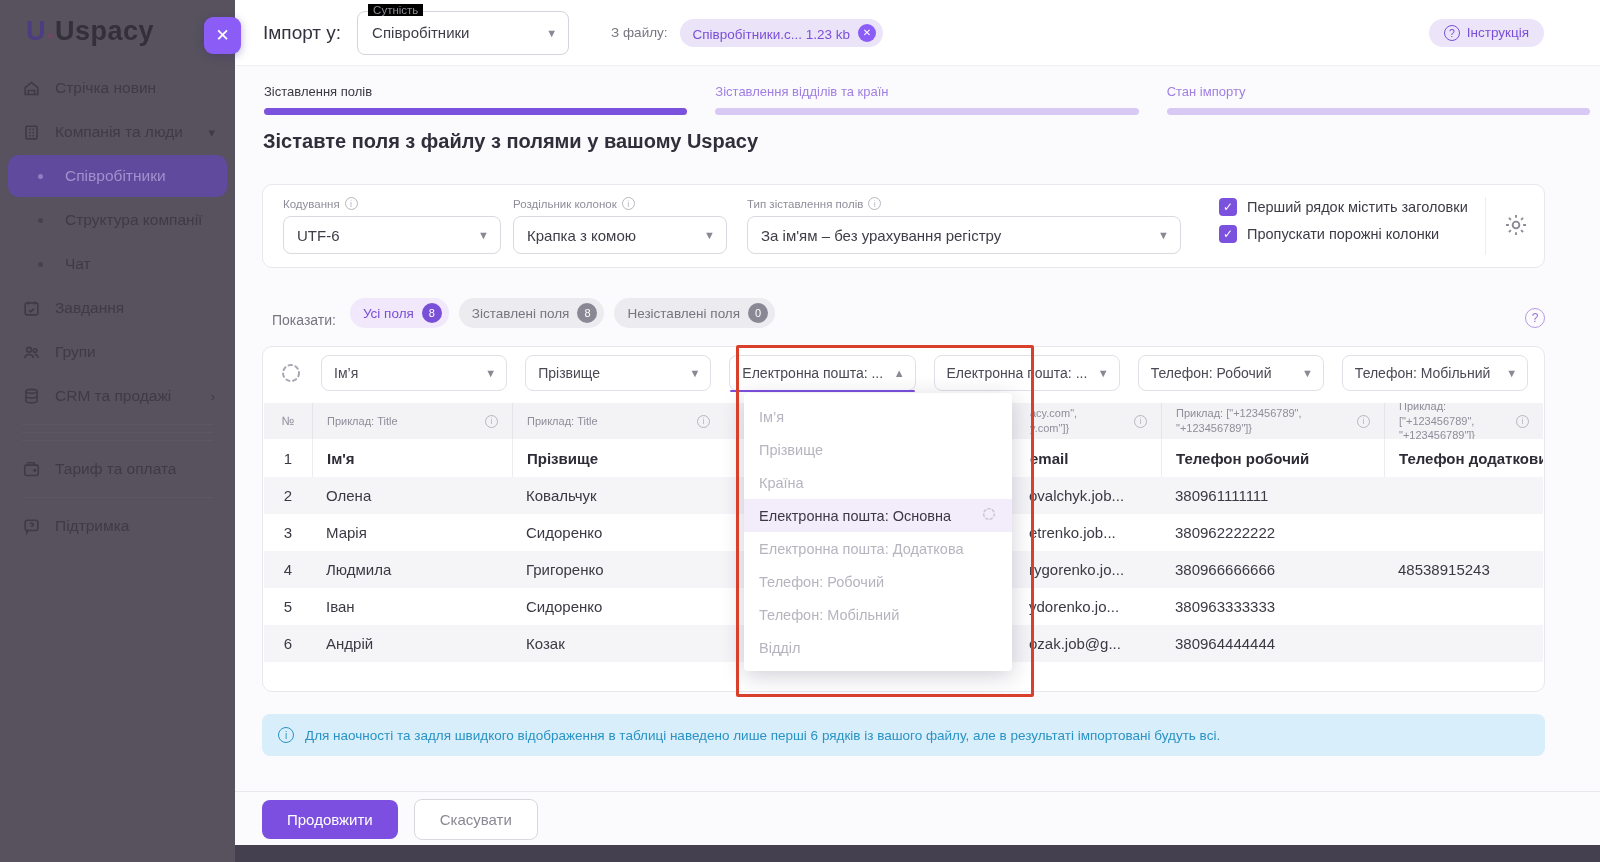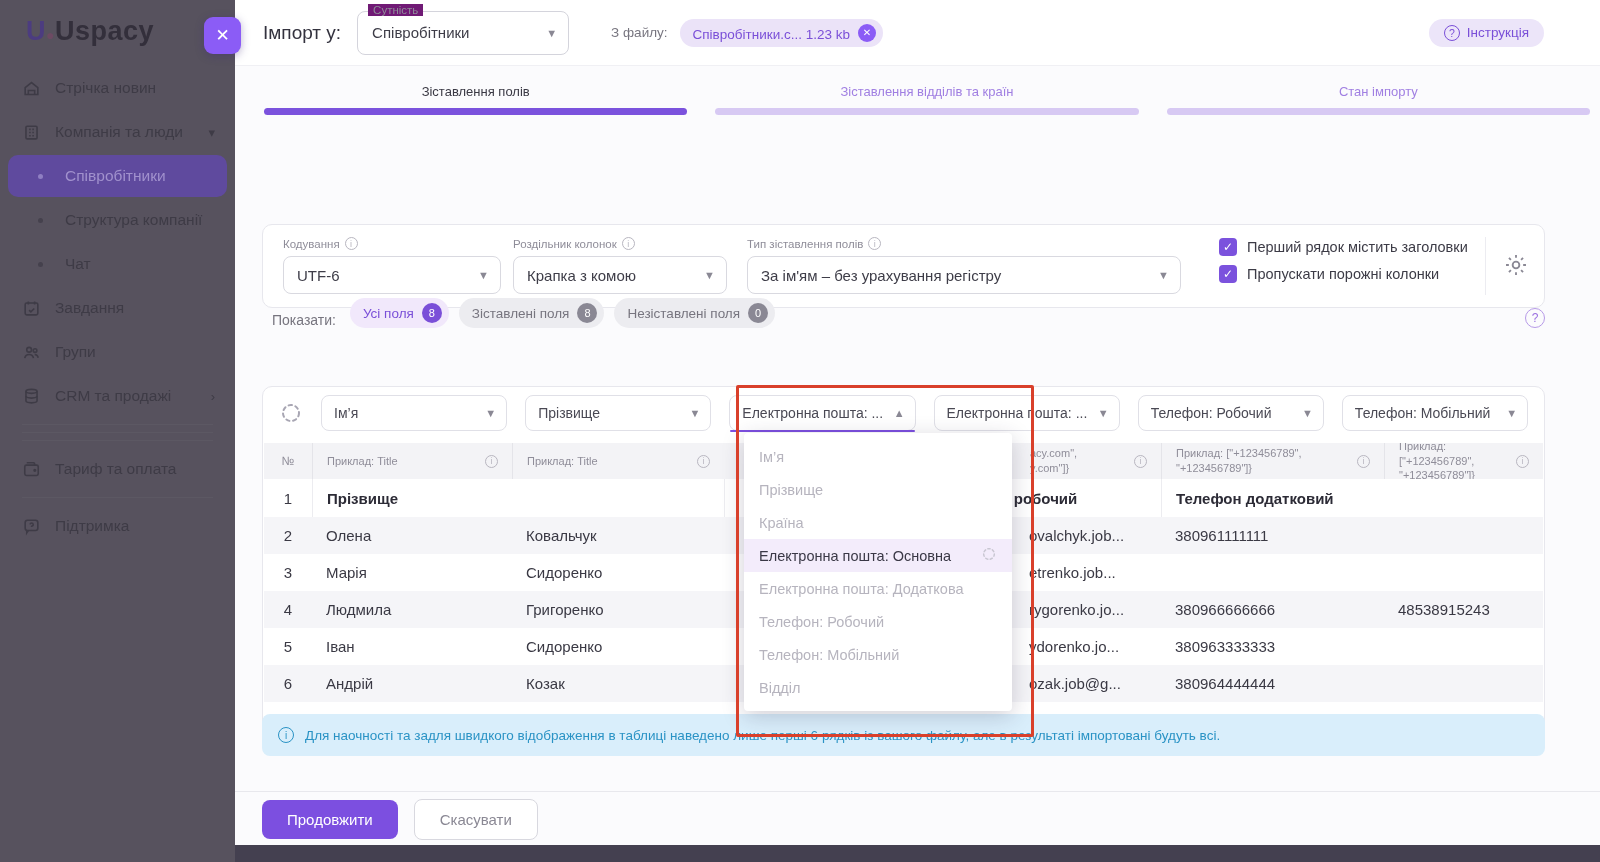--- a/index.html
+++ b/index.html
@@ -27,42 +27,42 @@
              font-size:17px;z-index:60;cursor:pointer;box-shadow:0 2px 8px rgba(60,40,120,.35);}
   
   .main{position:relative;flex:1;background:#fbfbfd;height:862px;}
   .bottom-strip{position:absolute;left:0;right:0;top:845px;height:17px;background:#444050;z-index:25;}
   
   .mheader{position:absolute;top:0;left:0;right:0;height:66px;background:#fff;border-bottom:1px solid #f0f0f4;
            display:flex;align-items:center;padding:0 56px 0 28px;box-sizing:border-box;}
   .mtitle{font-size:19px;font-weight:500;color:#33323e;}
   .fld{position:relative;margin-left:16px;width:212px;height:44px;border:1px solid #d4d4dc;border-radius:8px;
        background:#fff;display:flex;align-items:center;padding:0 30px 0 14px;box-sizing:border-box;cursor:pointer;}
-  .fld-label{position:absolute;top:-8px;left:10px;background:#701a75;padding:0 5px;font-size:11.5px;color:#8f8d99;}
+  .fld-label{position:absolute;top:-8px;left:10px;background:#000000;padding:0 5px;font-size:11.5px;color:#8f8d99;}
   .fld-value{font-size:15px;color:#3e3d48;}
   .car{position:absolute;right:11px;color:#8a8894;font-size:11px;}
   .file-label{margin-left:42px;font-size:13.5px;color:#77757f;}
   .chip{display:flex;align-items:flex-end;gap:8px;background:#ebe3f8;color:#7a4fd8;border-radius:15px;
         padding:5px 7px 5px 13px;font-size:13.5px;margin-left:12px;cursor:pointer;}
   .chip-x{width:18px;height:18px;border-radius:50%;background:#8b5cf6;color:#fff;font-size:10px;
           display:flex;align-items:center;justify-content:center;}
   .instr{margin-left:auto;display:flex;align-items:center;gap:7px;background:#ece5f9;color:#7a4fd8;
          border-radius:16px;padding:6px 15px;font-size:13.5px;cursor:pointer;}
   .qcirc{width:16px;height:16px;border-radius:50%;border:1.5px solid #7a4fd8;font-size:10.5px;
          display:flex;align-items:center;justify-content:center;box-sizing:border-box;}
   
-  .steps{position:absolute;top:84px;left:29px;right:10px;display:flex;gap:28px;text-align:center;}
+  .steps{position:absolute;top:84px;left:29px;right:10px;display:flex;gap:28px;}
   .step{flex:1;cursor:pointer;}
   .step .slab{font-size:13px;margin-bottom:9px;color:#a07fe2;}
   .step .sbar{height:7px;border-radius:4px;background:#d7c9f3;}
   .step.active .slab{color:#3a3944;}
   .step.active .sbar{background:#7b52dd;}
   .page-title{position:absolute;top:130px;left:28px;font-size:20px;font-weight:700;color:#2f2e3a;}
   
-  .card{background:#fff;border:1px solid #e7e7ed;border-radius:10px;box-sizing:border-box;margin-top:40px;}
+  .card{background:#fff;border:1px solid #e7e7ed;border-radius:10px;box-sizing:border-box;}
   .settings{position:absolute;top:184px;left:27px;width:1283px;height:84px;}
   .sgroup{position:absolute;top:12px;}
   .sgroup .glab{display:flex;align-items:center;gap:5px;font-size:11.5px;color:#8f8d99;margin-bottom:6px;}
   .selbox{height:38px;border:1px solid #d9d9e0;border-radius:8px;background:#fff;display:flex;align-items:center;
           justify-content:space-between;padding:0 11px 0 13px;font-size:15px;color:#3e3d48;cursor:pointer;box-sizing:border-box;}
   .selbox .scar{color:#8a8894;font-size:11px;margin-left:8px;}
   .i-ico{width:13px;height:13px;border-radius:50%;border:1px solid #b8b6c0;color:#b8b6c0;font-size:9px;
          display:inline-flex;align-items:center;justify-content:center;font-style:normal;flex:0 0 13px;box-sizing:border-box;}
   .checks{position:absolute;left:956px;top:13px;display:flex;flex-direction:column;gap:9px;}
   .chk{display:flex;align-items:center;gap:10px;font-size:14.5px;color:#3c3b46;cursor:pointer;}
@@ -256,20 +256,21 @@
       <div class="step">
         <div class="slab">Зіставлення відділів та країн</div>
         <div class="sbar"></div>
       </div>
       <div class="step">
         <div class="slab">Стан імпорту</div>
         <div class="sbar"></div>
       </div>
     </div>
 
+    <div class="page-title">Зіставте поля з файлу з полями у вашому Uspacy</div>
 
     <div class="card settings">
       <div class="sgroup" style="left:20px;width:218px;">
         <div class="glab">
           <span>Кодування</span>
             <span class="i-ico">i</span>
         </div>
         <div class="selbox">
           <span>UTF-6</span>
           <span class="scar">▼</span>
@@ -372,20 +373,21 @@
           <div style="border-left:none;"><span></span></div>
           <div class="c-email"><span>acy.com",
 y.com"]}</span><span class="i-ico">i</span></div>
           <div><span>Приклад: ["+123456789",
 "+123456789"]}</span><span class="i-ico">i</span></div>
           <div><span>Приклад: ["+123456789",
 "+123456789"]}</span><span class="i-ico">i</span></div>
         </div>
         <div class="trow bold">
           <div>1</div>
+            <div>Ім'я</div>
             <div>Прізвище</div>
           <div style="border-left:none;"></div>
           <div class="c-email">email</div>
           <div>Телефон робочий</div>
             <div>Телефон додатковий</div>
         </div>
         <div class="trow data alt">
           <div>2</div>
             <div>Олена</div>
             <div>Ковальчук</div>
@@ -393,20 +395,21 @@
             <div class="c-email">ovalchyk.job...</div>
           <div>380961111111</div>
             <div></div>
         </div>
         <div class="trow data">
           <div>3</div>
             <div>Марія</div>
             <div>Сидоренко</div>
           <div></div>
             <div class="c-email">etrenko.job...</div>
+          <div>380962222222</div>
             <div></div>
         </div>
         <div class="trow data alt">
           <div>4</div>
             <div>Людмила</div>
             <div>Григоренко</div>
           <div></div>
             <div class="c-email">rygorenko.jo...</div>
           <div>380966666666</div>
             <div>48538915243</div>

